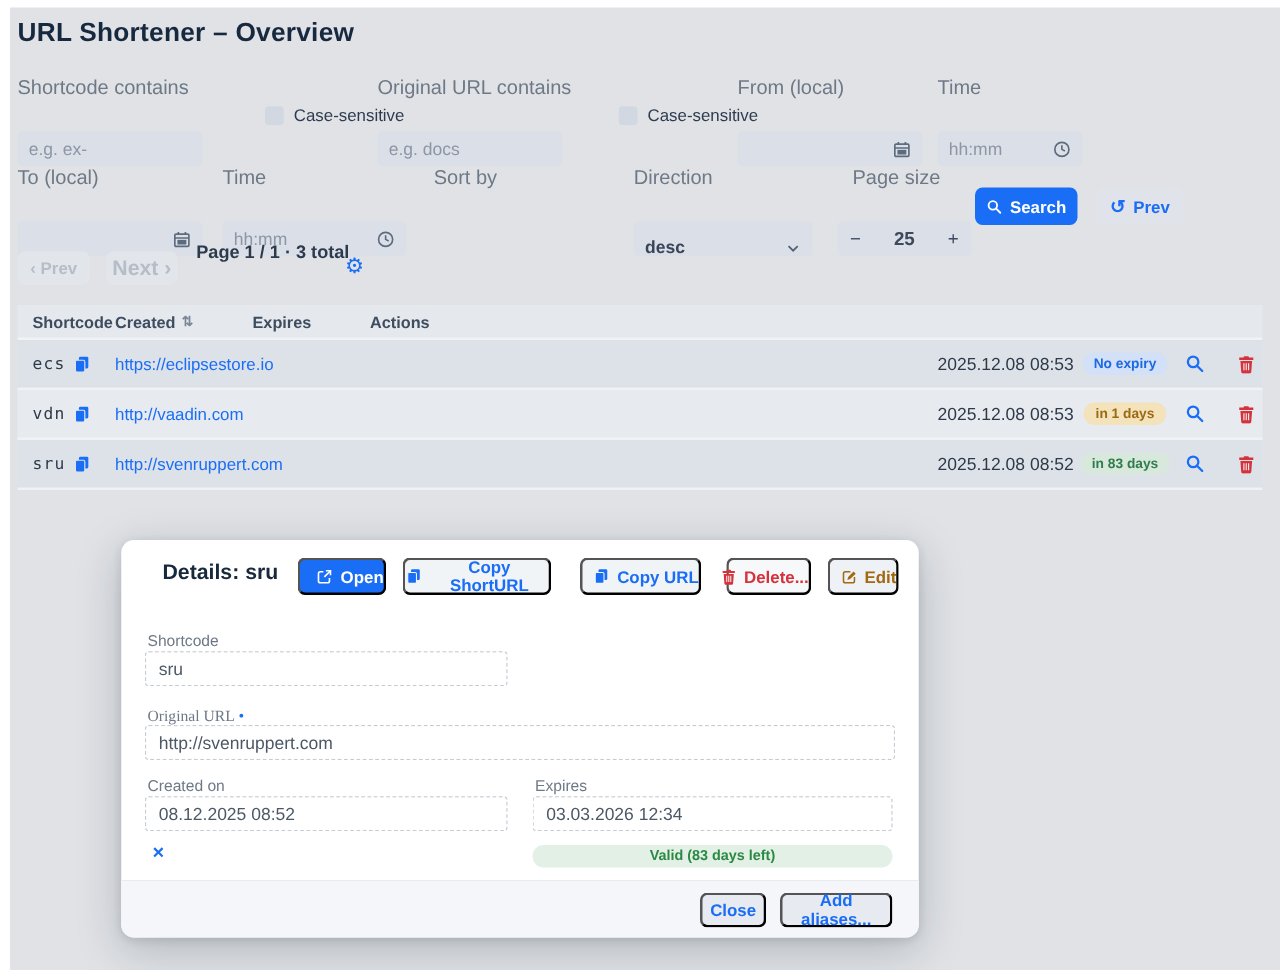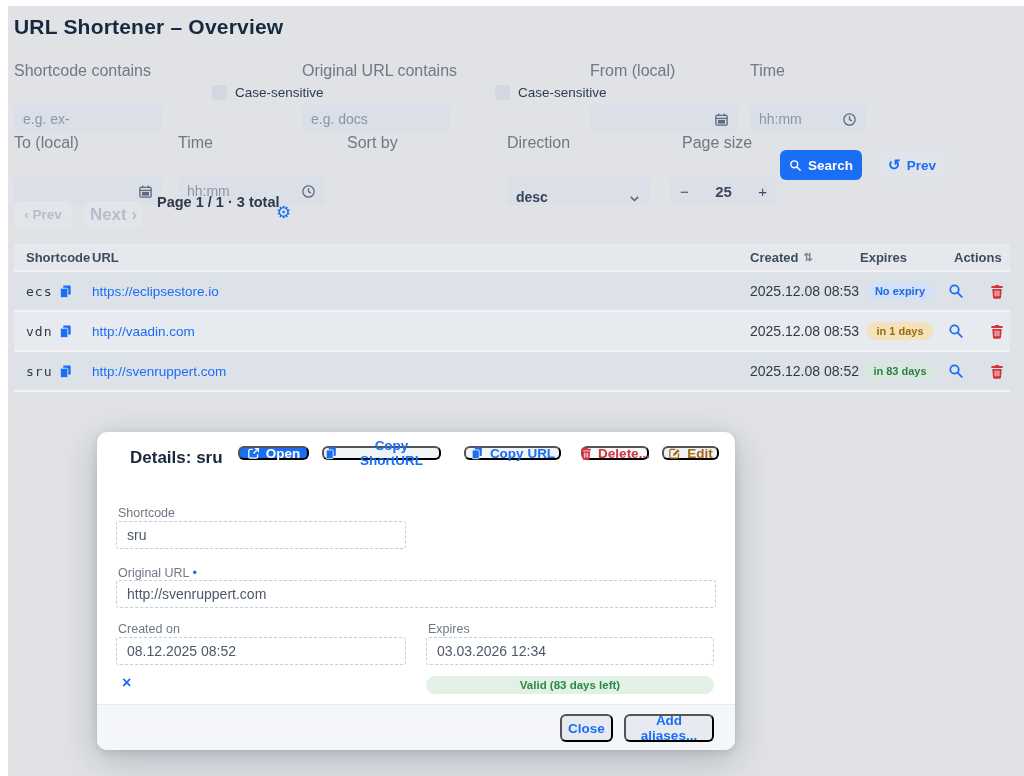--- a/index.html
+++ b/index.html
@@ -46,21 +46,21 @@
   .badge-none { background:#d2e0f8; color:#1d69e0; }
   .badge-soon { background:#f3e2ba; color:#9b6a12; }
   .badge-ok { background:#d8e8dc; color:#2f7d4c; }
 
   .modal { left:97px; top:432px; width:638px; height:318px; background:#fff; border-radius:10px;
            box-shadow:0 10px 36px rgba(20,30,50,.22), 0 2px 8px rgba(20,30,50,.12); }
   .modal-title { font-size:17px; font-weight:700; color:#19293c; }
   .mlabel { font-size:12.5px; color:#6e7987; font-weight:500; }
   .req-dot { color:#1a6ef5; font-size:13px; margin-left:3px; }
   .ro-field { border:1px dashed #c6ccd4; border-radius:3px; height:28px; display:flex; align-items:center; padding:0 10px; font-size:14px; color:#4c5866; background:#fff; }
-  .mbtn { height:14px; border-radius:6px; font-size:13.5px; font-weight:600; display:flex; align-items:center; justify-content:center; gap:6px; cursor:pointer; }
+  .mbtn { height:30px; border-radius:6px; font-size:13.5px; font-weight:600; display:flex; align-items:center; justify-content:flex-end; gap:6px; cursor:pointer; }
   .mbtn-open { background:#1a6ef5; color:#fff; }
   .mbtn-copy { background:#f1f4f7; color:#1a6ef5; }
   .mbtn-del { background:#f6f8fa; color:#d6323b; }
   .mbtn-edit { background:#eef1f5; color:#a2690f; }
   .valid-pill { background:#e2f0e5; color:#2a8a44; font-size:11.5px; font-weight:700; border-radius:9px; height:18px; display:flex; align-items:center; justify-content:center; }
   .modal-footer { position:absolute; left:0; right:0; bottom:0; height:46px; background:#f4f6f9; border-top:1px solid #e8ebef; border-radius:0 0 10px 10px; }
   .fbtn { background:#e7ebf1; color:#1a6ef5; height:28px; border-radius:6px; font-size:13.5px; font-weight:600; display:flex; align-items:center; justify-content:center; }
   .clear-x { color:#1a6ef5; font-size:16px; font-weight:700; line-height:1; }
   svg { display:block; }
 </style>
@@ -165,21 +165,20 @@
 
   <button class="abs btn btn-disabled" style="left:6px; top:195px; width:58px; height:27px; font-size:13.5px;">‹ Prev</button>
   <button class="abs btn btn-disabled" style="left:77px; top:195px; width:57px; height:27px; font-size:17px;">Next ›</button>
   <div class="abs page-info" style="left:149px; top:188px;">Page 1 / 1 · 3 total</div>
   <div class="abs gear" style="left:268px; top:198px;">⚙</div>
 
   <div class="abs table" style="left:6px; top:238px; width:996px;">
     <div class="thead">
       <div class="th-short">Shortcode</div>
       <div class="th-copy"></div>
-      <div class="th-url">URL</div>
       <div class="th-created">
         <span>Created</span>
         <span class="sort-glyph">⇅</span>
       </div>
       <div class="th-expires">Expires</div>
       <div class="th-actions">Actions</div>
     </div>
 
     <div class="trow row-a">
       <div class="c-short">ecs</div>
@@ -333,21 +332,21 @@
           </svg>
       </span>
       <span>Edit</span>
     </button>
 
     <div class="abs mlabel" style="left:21px; top:74px;">Shortcode</div>
     <div class="abs ro-field" style="left:19px; top:89px; width:290px;">
       <span>sru</span>
     </div>
 
-    <div class="abs mlabel" style="left:21px; top:133px;">
+    <div class="abs mlabel" style="left:21px; top:133px;font-family:Liberation Serif, serif;">
       <span>Original URL</span><span class="req-dot">•</span>
     </div>
     <div class="abs ro-field" style="left:19px; top:148px; width:600px;">
       <span>http://svenruppert.com</span>
     </div>
 
     <div class="abs mlabel" style="left:21px; top:190px;">Created on</div>
     <div class="abs ro-field" style="left:19px; top:205px; width:290px;">
       <span>08.12.2025 08:52</span>
     </div>

